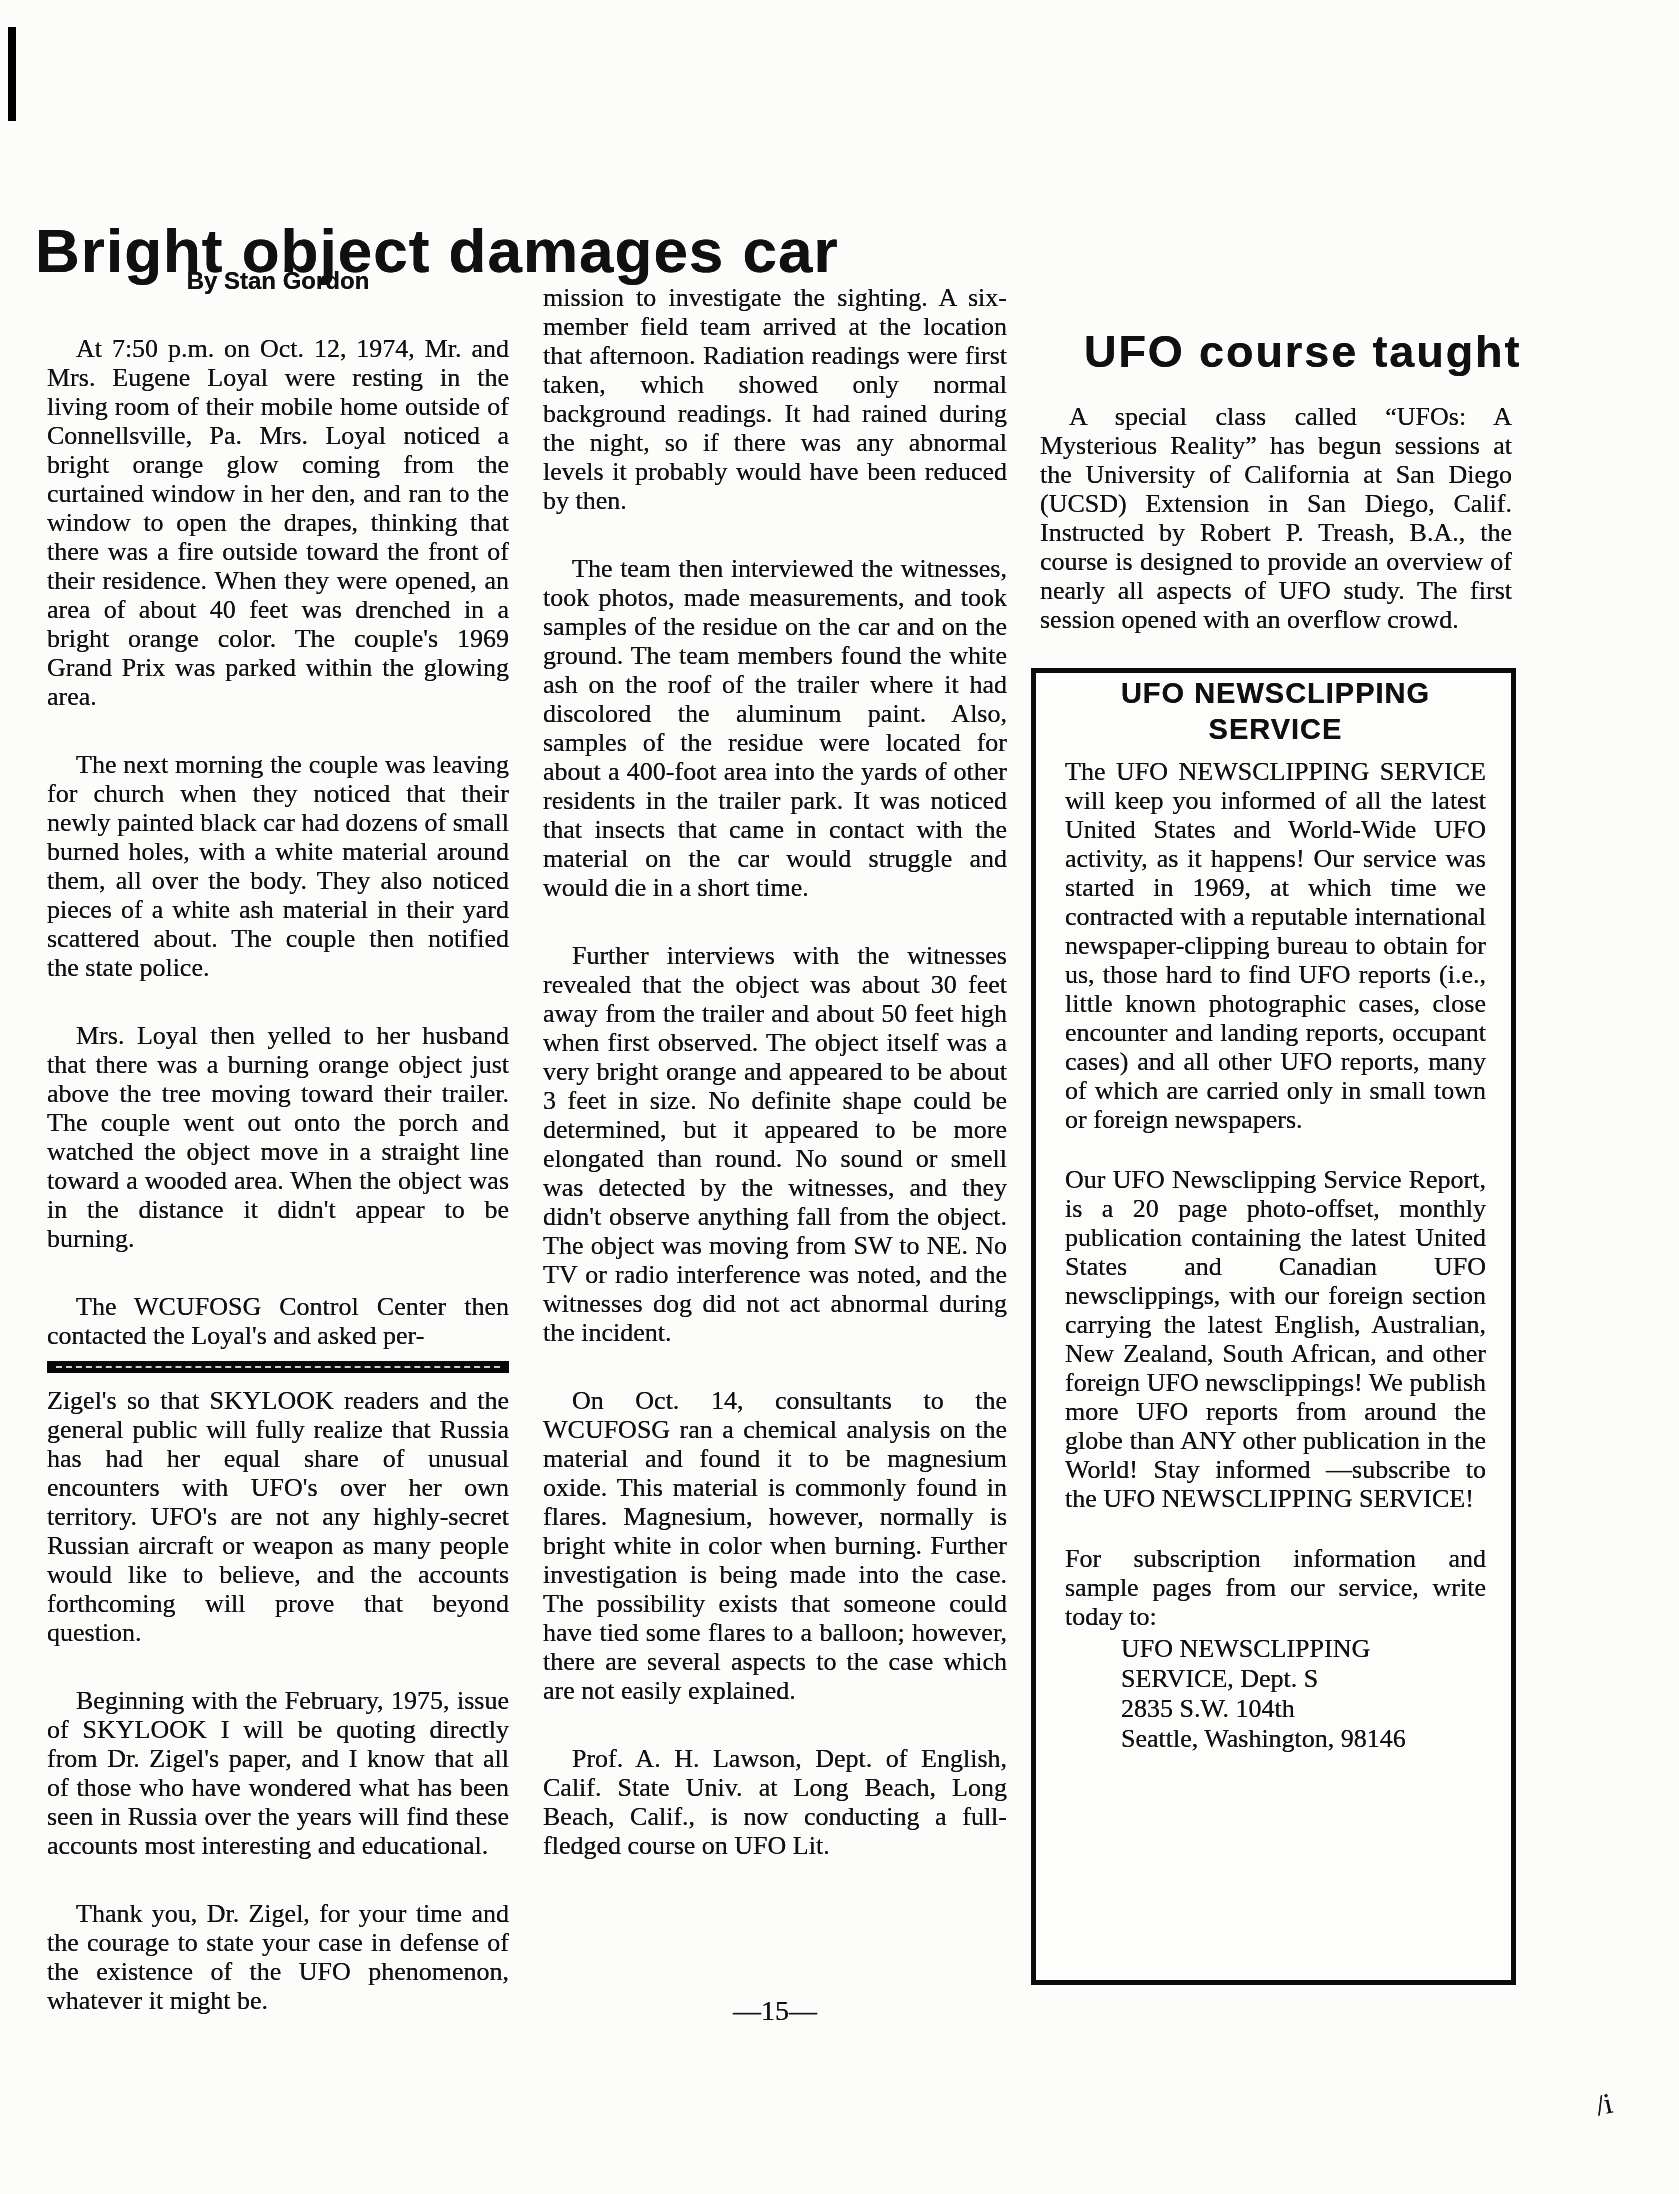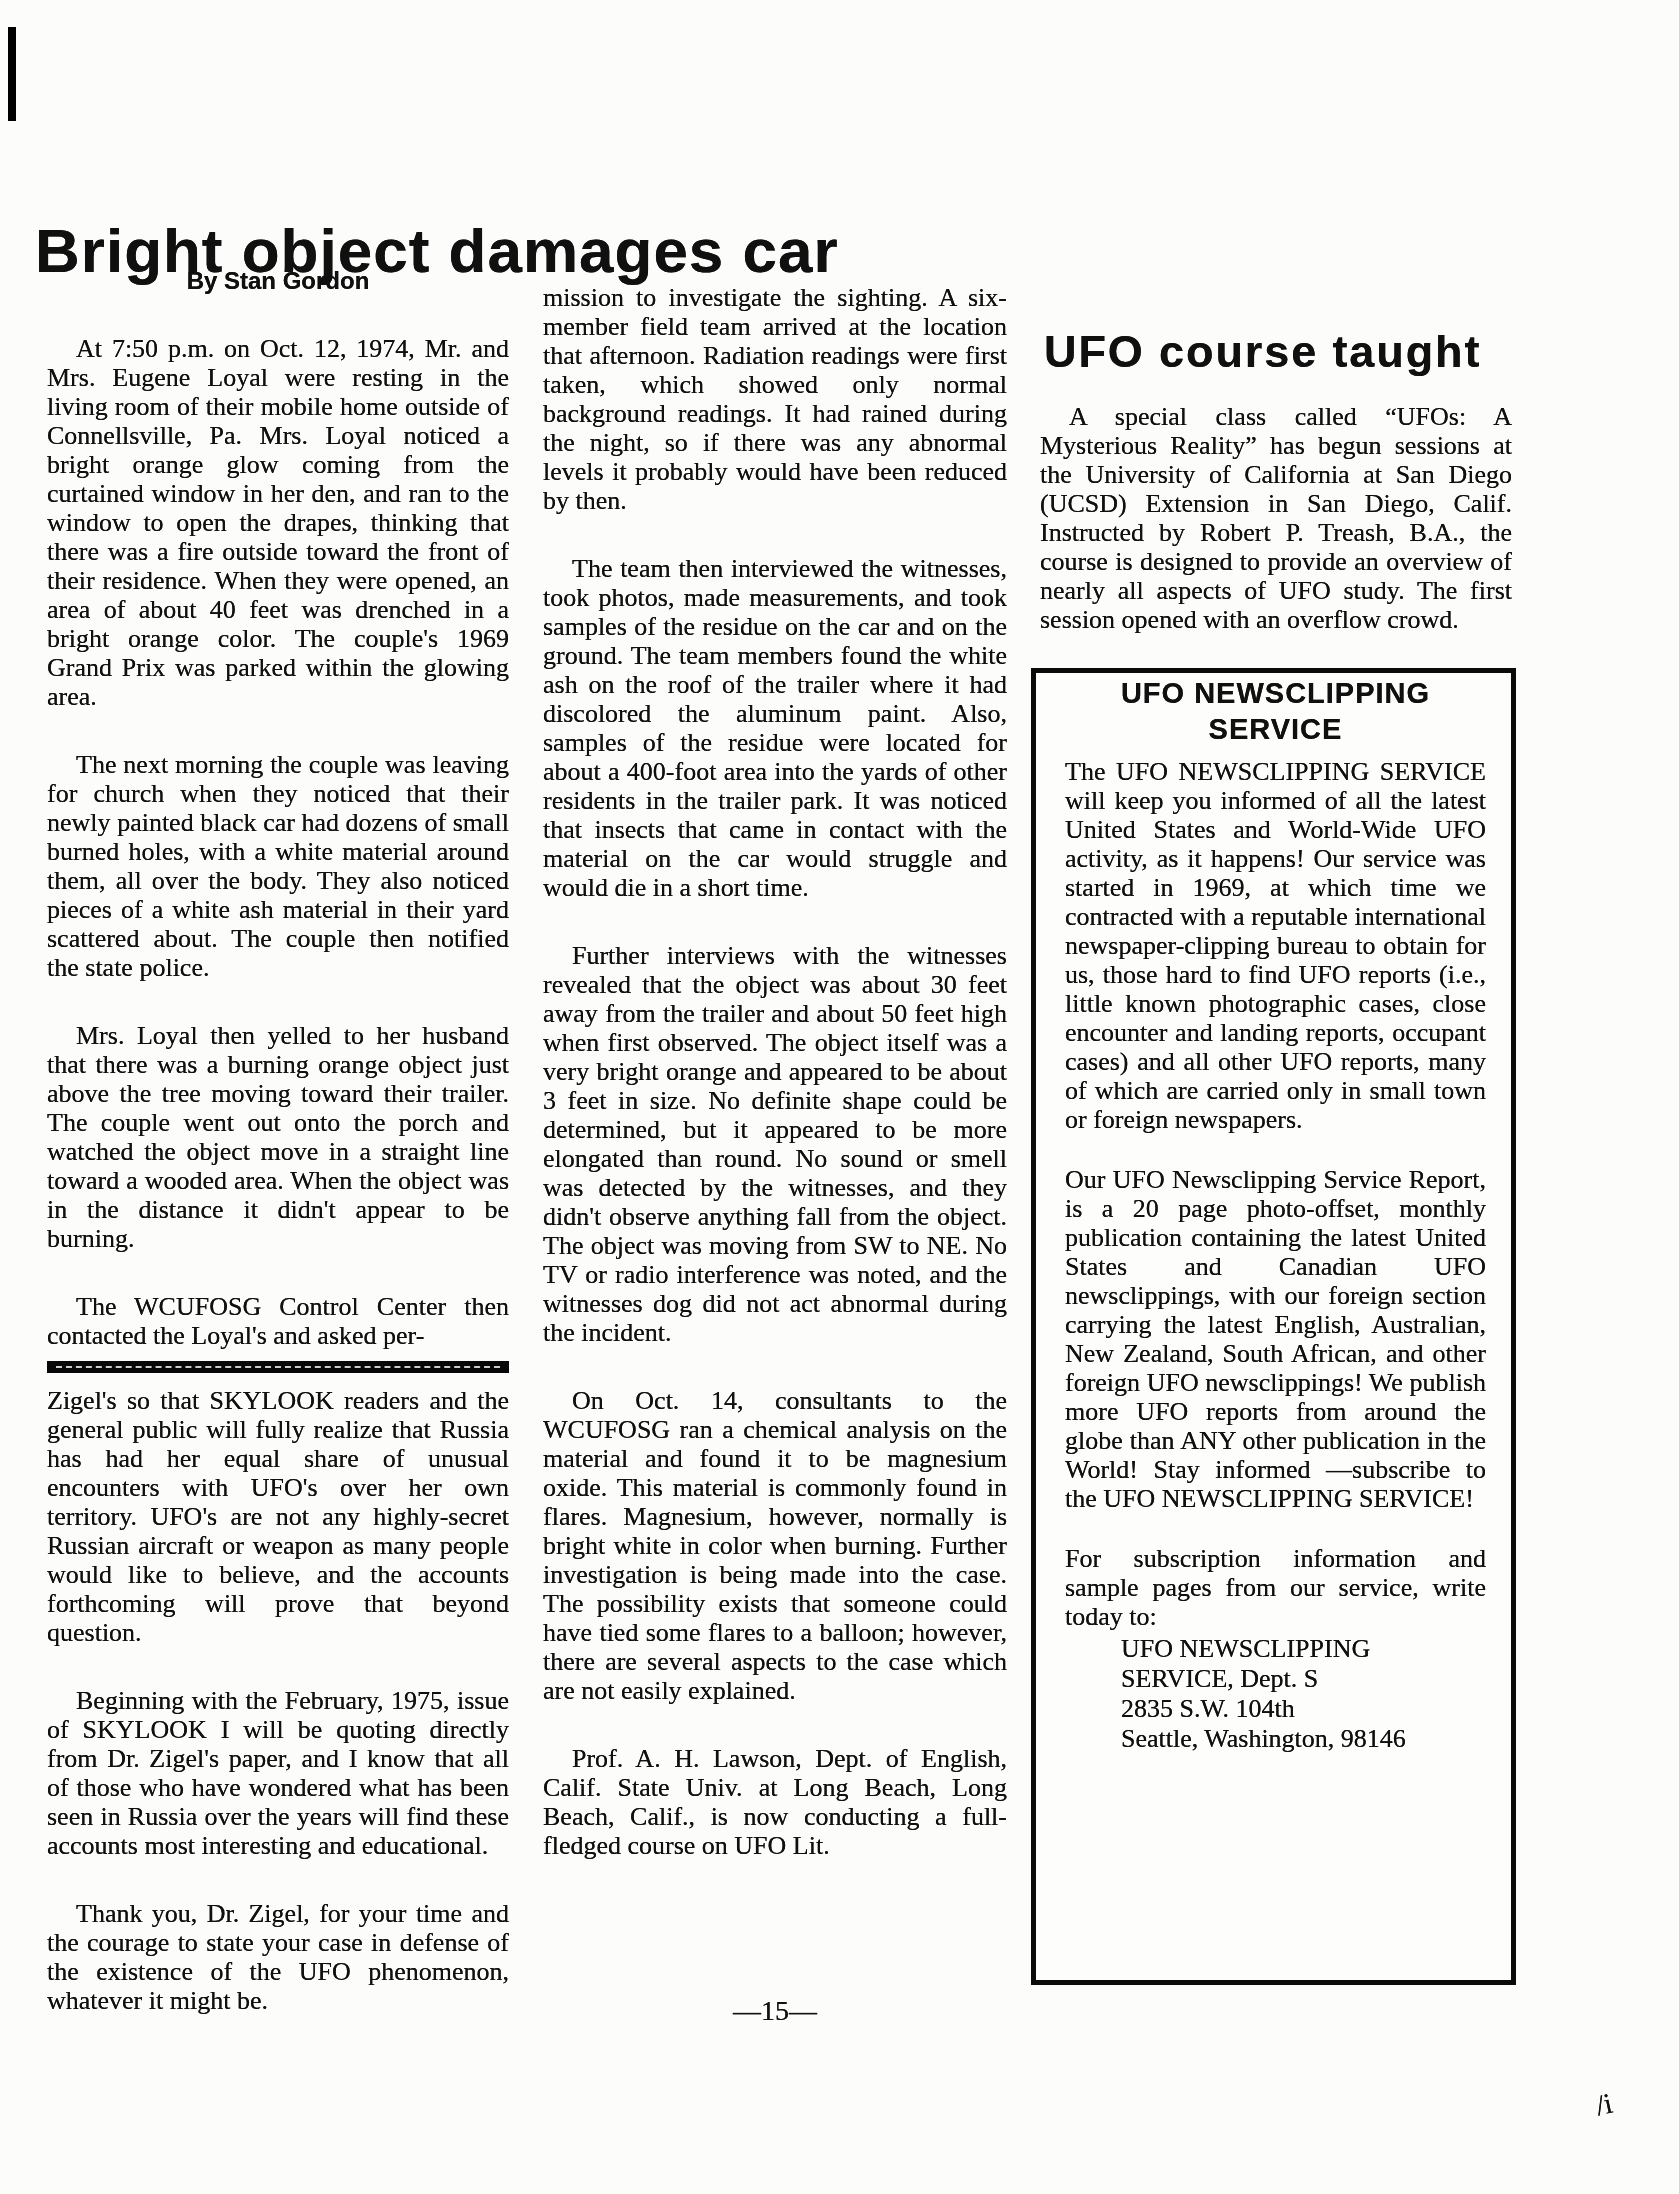--- a/index.html
+++ b/index.html
@@ -38,21 +38,21 @@
   .divider::after{
     content:"";position:absolute;left:2%;right:2%;top:4.9px;
     border-top:2.9px dashed rgba(255,255,255,.8);
   }
   .subhead{
     font-family:"Liberation Sans", sans-serif;
     font-weight:bold;font-size:29px;line-height:33px;
     margin:17.5px 0 7.8px 0;
   }
   .col3-heading{
-    position:absolute;left:1044px;top:289px;width:466px;
+    position:absolute;left:1084px;top:289px;width:466px;
     font-family:"Liberation Sans", sans-serif;
     font-weight:bold;font-size:45px;letter-spacing:1.9px;
     white-space:nowrap;
   }
   .col3-para{position:absolute;left:1040px;top:363px;width:472px;}
   .newsbox{
     position:absolute;left:1031px;top:668px;width:485px;min-height:1317px;
     box-sizing:border-box;
     border:5.8px solid #0b0b0b;
     padding:2px 25px 25px 29px;

